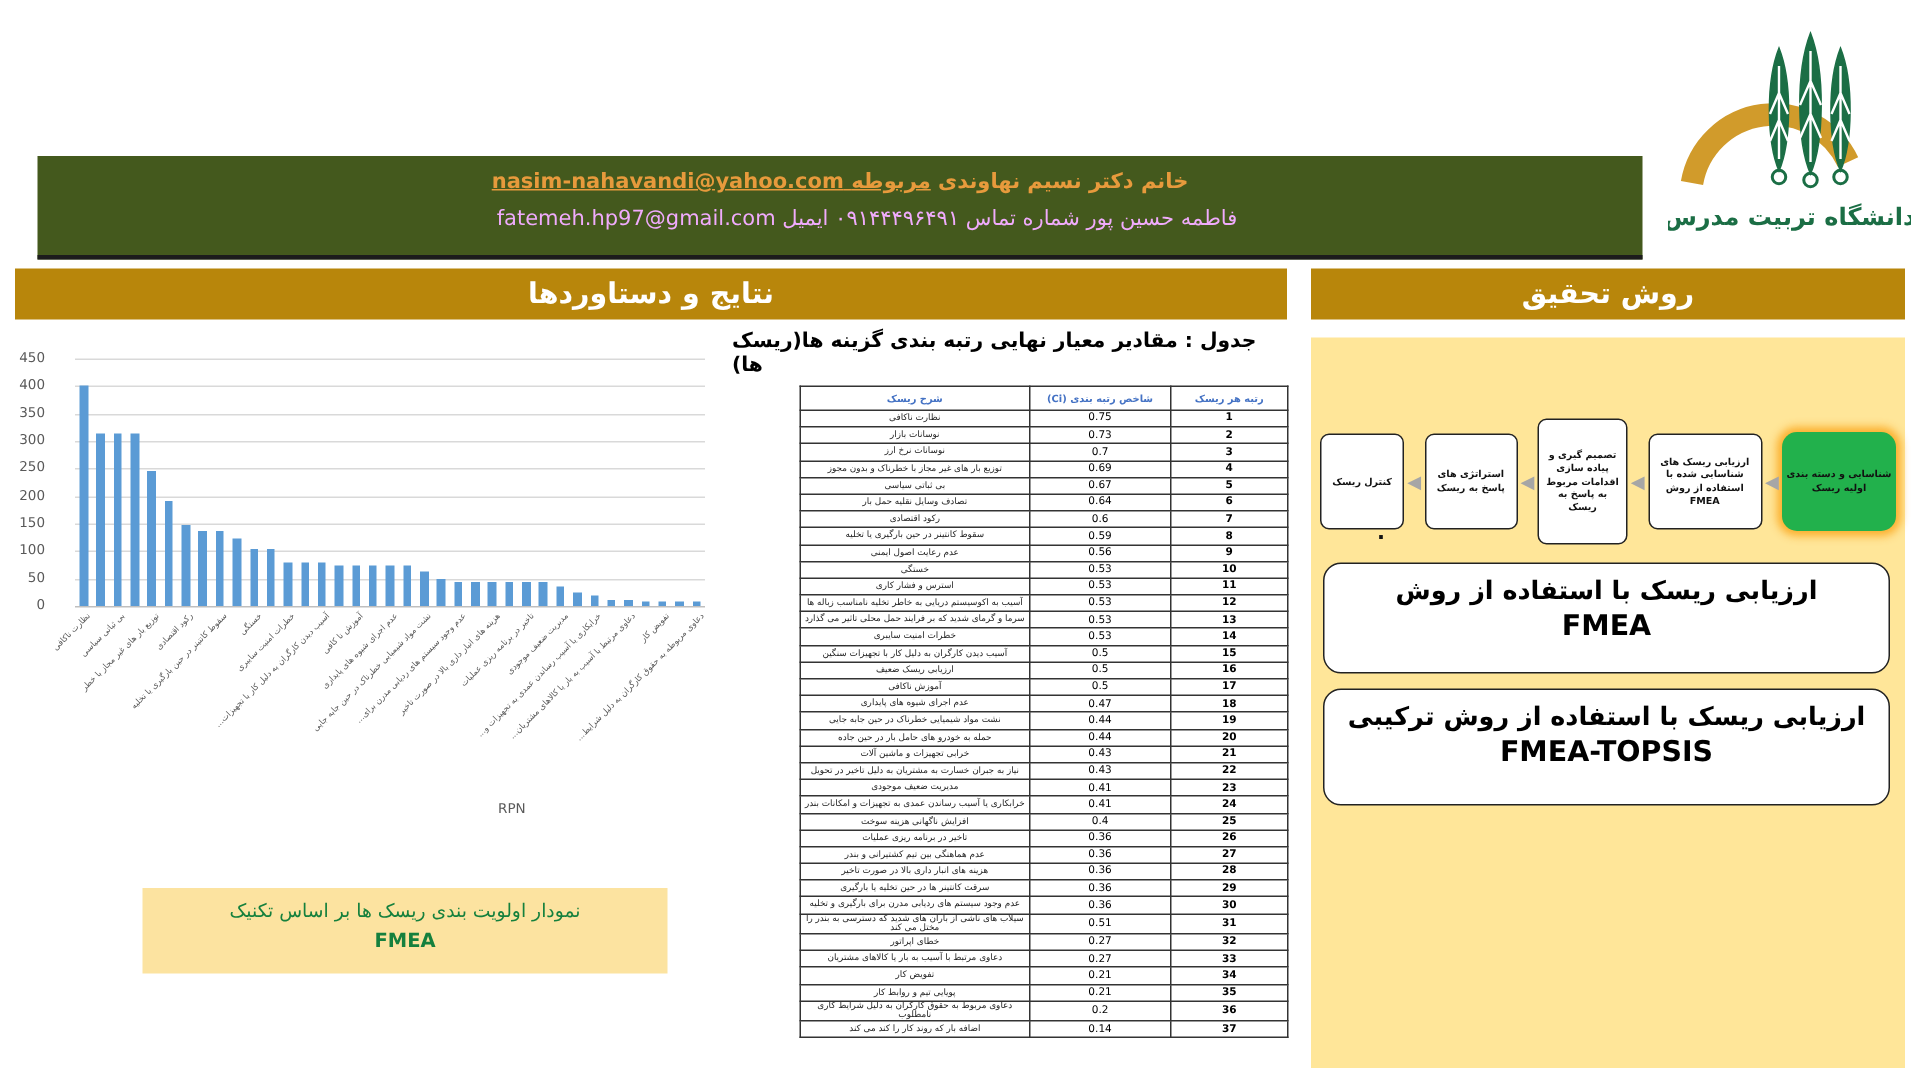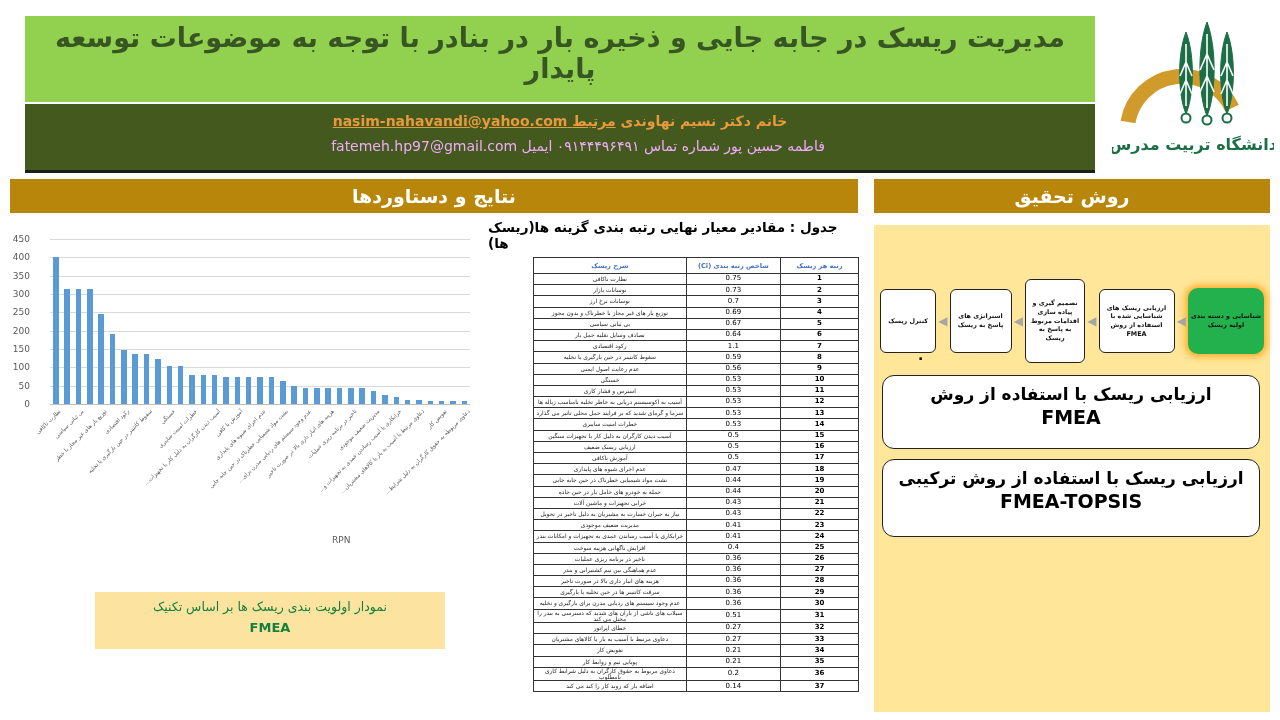--- a/index.html
+++ b/index.html
@@ -64,28 +64,25 @@
   #mbox1{top:150px;height:72px;}
   #mbox2{top:234px;height:76px;}
   .method-box .l1{padding-top:8px;font-size:17px;font-weight:900;}
   .method-box .l2{padding-top:2px;font-size:19px;font-weight:900;direction:ltr;}
 </style>
 </head>
 <body>
 
 <div id="page">
 
-  <div class="title-box">
-    <div class="t">مدیریت ریسک در جابه جایی و ذخیره بار در بنادر با توجه به موضوعات توسعه پایدار</div>
-  </div>
 
   <div class="contact-bar">
     <div class="contact-line1">
       <span>خانم دکتر نسیم نهاوندی</span>
-      <a href="#"><span>مرتبط</span>
+      <a href="#"><span>مربوطه</span>
          <span dir="ltr">nasim-nahavandi@yahoo.com</span></a>
     </div>
     <div class="contact-line2">فاطمه حسین پور شماره تماس ۰۹۱۴۴۴۹۶۴۹۱ ایمیل fatemeh.hp97@gmail.com</div>
   </div>
 
   <div class="logo-wrap">
     <svg width="162" height="162" viewBox="0 0 162 162">
       <path d="M 16 112 A 55 55 0 0 1 120 98" fill="none" stroke="#D19B2B" stroke-width="15" stroke-linecap="butt"></path>
       <g fill="#1B6E45" stroke="#1B6E45">
         <path d="M 74 22 C 83 45 82 85 74 104 C 66 85 65 45 74 22 Z"></path>
@@ -236,21 +233,21 @@
           <td class="c-ci">0.67</td>
           <td class="c-desc">بی ثباتی سیاسی</td>
         </tr>
         <tr>
           <td class="c-rank">6</td>
           <td class="c-ci">0.64</td>
           <td class="c-desc">تصادف وسایل نقلیه حمل بار</td>
         </tr>
         <tr>
           <td class="c-rank">7</td>
-          <td class="c-ci">1.1</td>
+          <td class="c-ci">0.6</td>
           <td class="c-desc">رکود اقتصادی</td>
         </tr>
         <tr>
           <td class="c-rank">8</td>
           <td class="c-ci">0.59</td>
           <td class="c-desc">سقوط کانتینر در حین بارگیری یا تخلیه</td>
         </tr>
         <tr>
           <td class="c-rank">9</td>
           <td class="c-ci">0.56</td>

